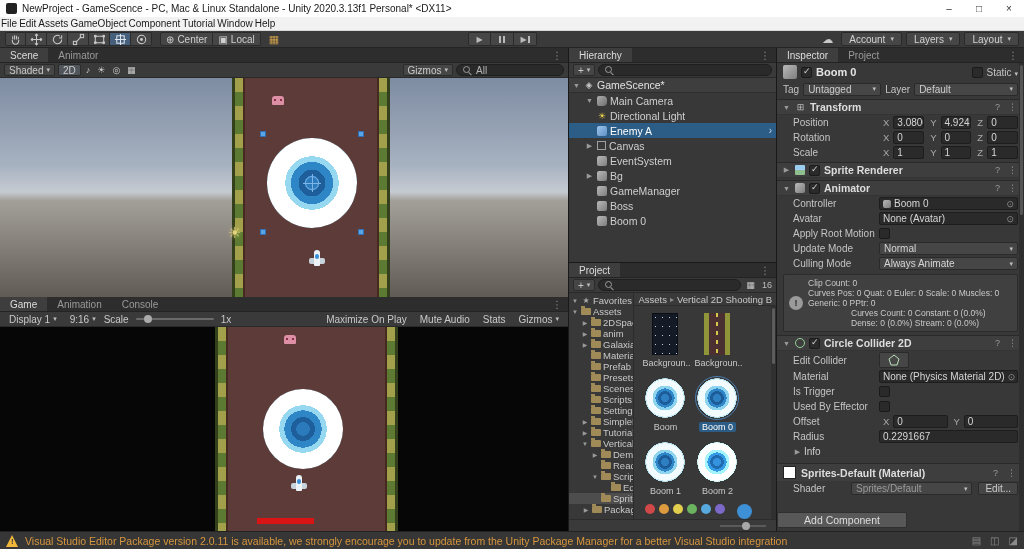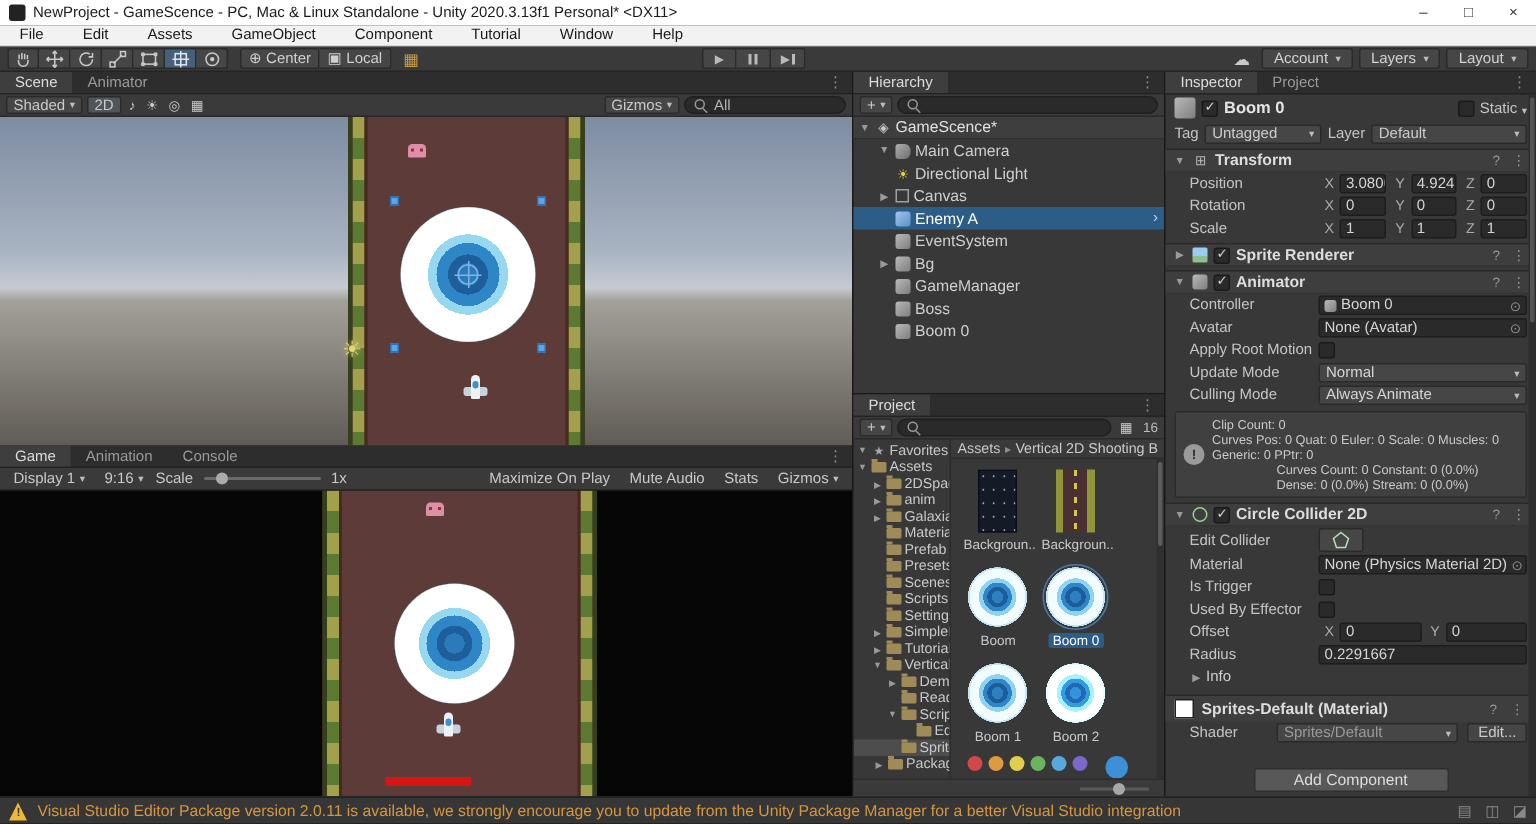--- a/index.html
+++ b/index.html
@@ -8,21 +8,21 @@
 
 
 #titlebar{position:absolute;left:0;top:0;width:1024px;height:17px;background:#FFFFFF;color:#1A1A1A;
           display:flex;align-items:center;font-size:10px}
 .win-icon{width:11px;height:11px;background:#222;margin:0 5px 0 6px;border-radius:2px;flex:none}
 .win-controls{margin-left:auto;display:flex;height:100%}
 .wc{width:30px;display:flex;align-items:center;justify-content:center;color:#333;font-size:10px}
 
 #menubar{position:absolute;left:0;top:17px;width:1024px;height:14px;background:#F2F2F2;
          border-bottom:1px solid #D8D8D8;display:flex;align-items:center;color:#1A1A1A;font-size:10px}
-.mi{padding:0 13px}
+.mi{padding:0 1px}
 
 #maintoolbar{position:absolute;left:0;top:31px;width:1024px;height:17px;background:#3A3A3A;
              border-bottom:1px solid #242424;display:flex;align-items:center;padding:0 5px;gap:0}
 .tool{width:21px;height:14px;background:#464646;border:1px solid #2A2A2A;border-left:none;
       display:flex;align-items:center;justify-content:center}
 .tool.first{border-left:1px solid #2A2A2A;border-radius:2px 0 0 2px}
 .tool.last{border-radius:0 2px 2px 0}
 .tool.on{background:#46607C}
 .grp{display:flex;margin-left:8px}
 .tb-btn{height:14px;background:#464646;border:1px solid #2A2A2A;display:flex;align-items:center;
@@ -182,21 +182,21 @@
 .circ-ic{width:10px;height:10px;border:1.5px solid #95D095;border-radius:50%;flex:none}
 .spr-ic{width:10px;height:10px;border-radius:1px;flex:none;background:linear-gradient(180deg,#9ACDF0 0 55%,#8FBF8F 55%)}
 .tr-ic{color:#B9B9B9;font-size:9px;width:11px;text-align:center;flex:none}
 .editcol-btn{width:30px;height:16px;background:#464646;border:1px solid #2A2A2A;border-radius:2px;
              display:flex;align-items:center;justify-content:center}
 .mat-head{height:18px;background:#3E3E3E;border-top:1px solid #292929;display:flex;align-items:center;
           gap:5px;padding:0 6px;margin-top:4px}
 .mat-thumb{width:13px;height:13px;background:#FFF;border:1px solid #222;flex:none}
 .ed-btn{height:13px;background:#464646;border:1px solid #2A2A2A;border-radius:2px;padding:0 6px;
         display:flex;align-items:center;color:#CCC;font-size:10px;margin-left:4px;flex:none}
-.addc{display:flex;justify-content:center;margin-top:16px}
+.addc{display:flex;justify-content:flex-start;margin-top:16px}
 .addc-btn{width:130px;height:16px;background:#585858;border:1px solid #303030;border-radius:2px;
           display:flex;align-items:center;justify-content:center;color:#DDD;font-size:10.5px}
 #insp-scroll{position:absolute;right:0;top:15px;width:5px;height:468px;background:#2E2E2E}
 #insp-scroll::before{content:"";position:absolute;left:1px;top:2px;width:3px;height:150px;background:#555;border-radius:2px}
 
 
 #statusbar{position:absolute;left:0;top:531px;width:1024px;height:18px;background:#363636;
            border-top:1px solid #222;display:flex;align-items:center;gap:6px;padding:0 6px}
 .warn-ic{position:relative;width:13px;height:12px;flex:none}
 .warn-ic::before{content:"";position:absolute;left:0;top:0;border-left:6.5px solid transparent;
@@ -431,30 +431,30 @@
     <div class="hrow" style="padding-left:16px">
       <span class="fold">▼</span>
       <span class="gicon cam"></span>
       <span class="hlab">Main Camera</span>
     </div>
     <div class="hrow" style="padding-left:16px">
       <span class="fold"></span>
       <span class="licon">☀</span>
       <span class="hlab">Directional Light</span>
     </div>
-    <div class="hrow" style="padding-left:16px">
-      <span class="fold">▶</span>
-      <span class="gicon canvas"></span>
-      <span class="hlab">Canvas</span>
-    </div>
     <div class="hrow sel" style="padding-left:16px">
       <span class="fold"></span>
       <span class="gicon blue"></span>
       <span class="hlab">Enemy A</span>
       <span class="hchev">›</span>
+    </div>
+    <div class="hrow" style="padding-left:16px">
+      <span class="fold">▶</span>
+      <span class="gicon canvas"></span>
+      <span class="hlab">Canvas</span>
     </div>
     <div class="hrow" style="padding-left:16px">
       <span class="fold"></span>
       <span class="gicon"></span>
       <span class="hlab">EventSystem</span>
     </div>
     <div class="hrow" style="padding-left:16px">
       <span class="fold">▶</span>
       <span class="gicon"></span>
       <span class="hlab">Bg</span>

